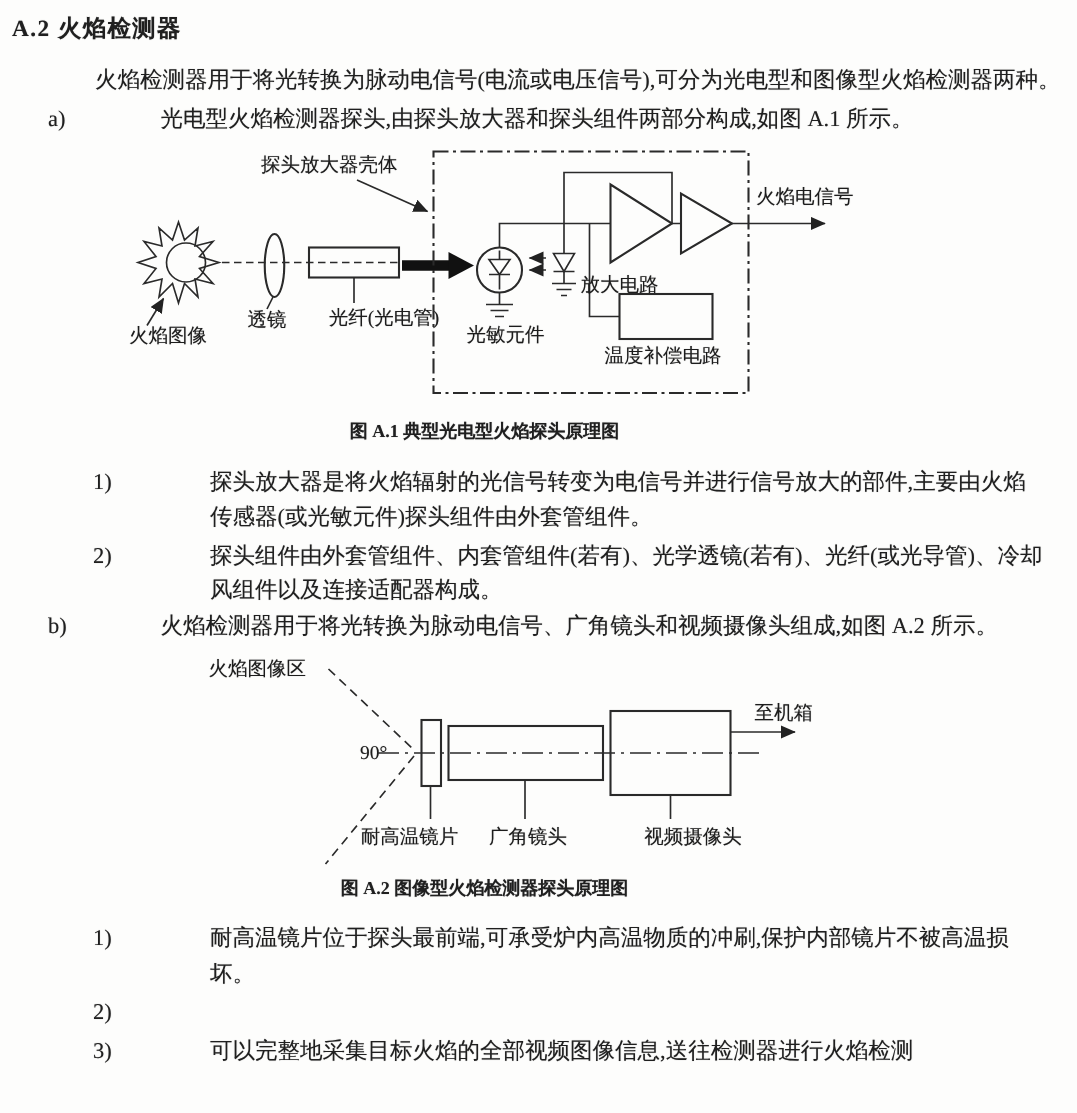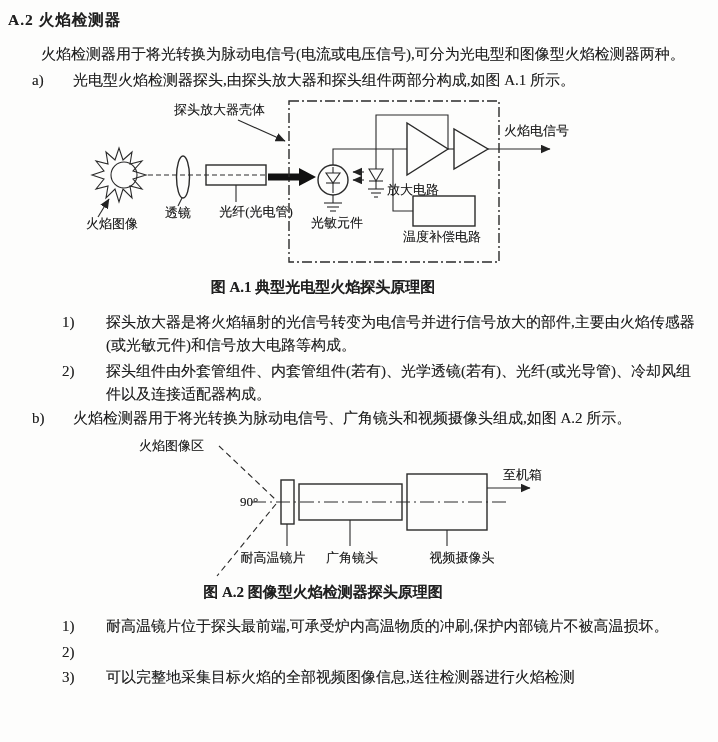--- a/index.html
+++ b/index.html
@@ -5,31 +5,31 @@
   html,body{margin:0;padding:0;}
   body{
     width:718px;height:742px;overflow:hidden;
     background:#fdfdfc;color:#1f1f1f;
     font-family:"Liberation Serif","DejaVu Serif",serif;
     font-size:15px;
     text-shadow:0 0 .6px rgba(30,30,30,.45);
   }
   .page{padding:8px 20px 0 6px;}
   .heading{font-weight:bold;font-size:15.5px;line-height:20px;margin:2px 0 0 2px;letter-spacing:1px;}
-  .intro{margin:13px 4px 0 1px;line-height:23px;text-indent:34px;width:700px;}
+  .intro{margin:13px 4px 0 1px;line-height:23px;text-indent:34px;width:700px;text-align:right;}
   .li{display:flex;line-height:23.5px;}
   .li .mk{flex:0 0 41px;padding-left:26px;}
-  .li .tx{flex:1;max-width:600px;}
+  .li .tx{flex:1;max-width:600px;margin-left:34px;}
   .li2 .mk{flex:0 0 44px;padding-left:56px;}
   .li2 .tx{max-width:598px;}
   .fig{position:relative;}
   .fig svg{display:block;}
   .fig1 svg{margin:2px 0 0 80px;}
   .fig2 svg{margin:2px 0 0 128px;}
-  .caption{width:634px;text-align:center;font-weight:bold;font-size:15px;line-height:20px;}
+  .caption{width:634px;text-align:center;font-weight:bold;font-size:12px;line-height:20px;}
   .cap1{margin-top:6px;}
   .cap2{margin-top:0;}
   .sp1{margin-top:14px;}
   .sp2{margin-top:13px;}
   .dlabel{font-family:"Liberation Serif","DejaVu Serif",serif;font-size:13px;fill:#1c1c1c;}
   svg .ln{stroke:#2a2a2a;stroke-width:1.4;fill:none;}
   svg .thin{stroke:#2a2a2a;stroke-width:1.1;fill:none;}
 </style>
 </head>
 <body>
@@ -115,21 +115,21 @@
       <line class="thin" x1="402" y1="54" x2="464" y2="54" marker-end="url(#arr)"></line>
       <text class="dlabel" x="418" y="40">火焰电信号</text>
     </svg>
   </div>
 
   <div class="caption cap1">图 A.1  典型光电型火焰探头原理图</div>
 
   <div class="sp1">
     <div class="li li2">
       <span class="mk">1)</span>
-      <span class="tx">探头放大器是将火焰辐射的光信号转变为电信号并进行信号放大的部件,主要由火焰传感器(或光敏元件)和信号放大电路等构成。</span>
+      <span class="tx">探头放大器是将火焰辐射的光信号转变为电信号并进行信号放大的部件,主要由火焰传感器(或光敏元件)探头组件由外套管组件。</span>
     </div>
     <div class="li li2" style="margin-top:2px;">
       <span class="mk">2)</span>
       <span class="tx">探头组件由外套管组件、内套管组件(若有)、光学透镜(若有)、光纤(或光导管)、冷却风组件以及连接适配器构成。</span>
     </div>
   </div>
 
   <div class="li">
     <span class="mk">b)</span>
     <span class="tx">火焰检测器用于将光转换为脉动电信号、广角镜头和视频摄像头组成,如图 A.2 所示。</span>

